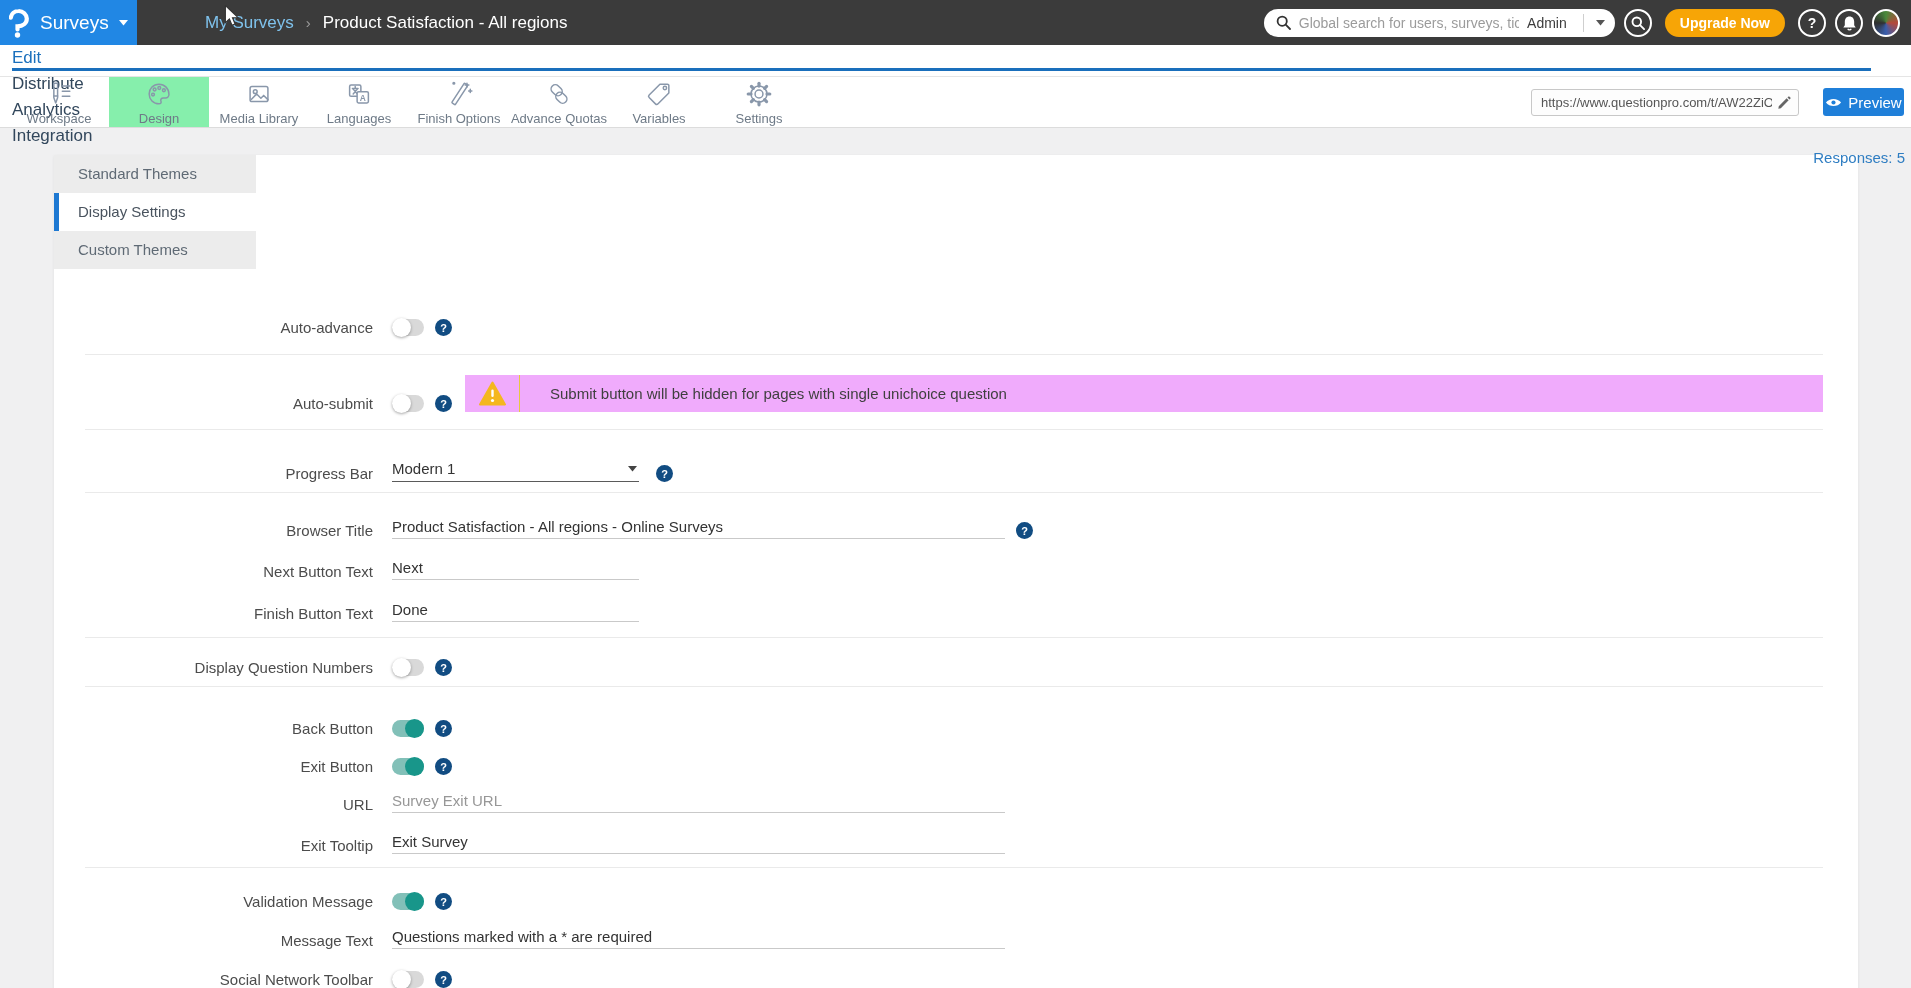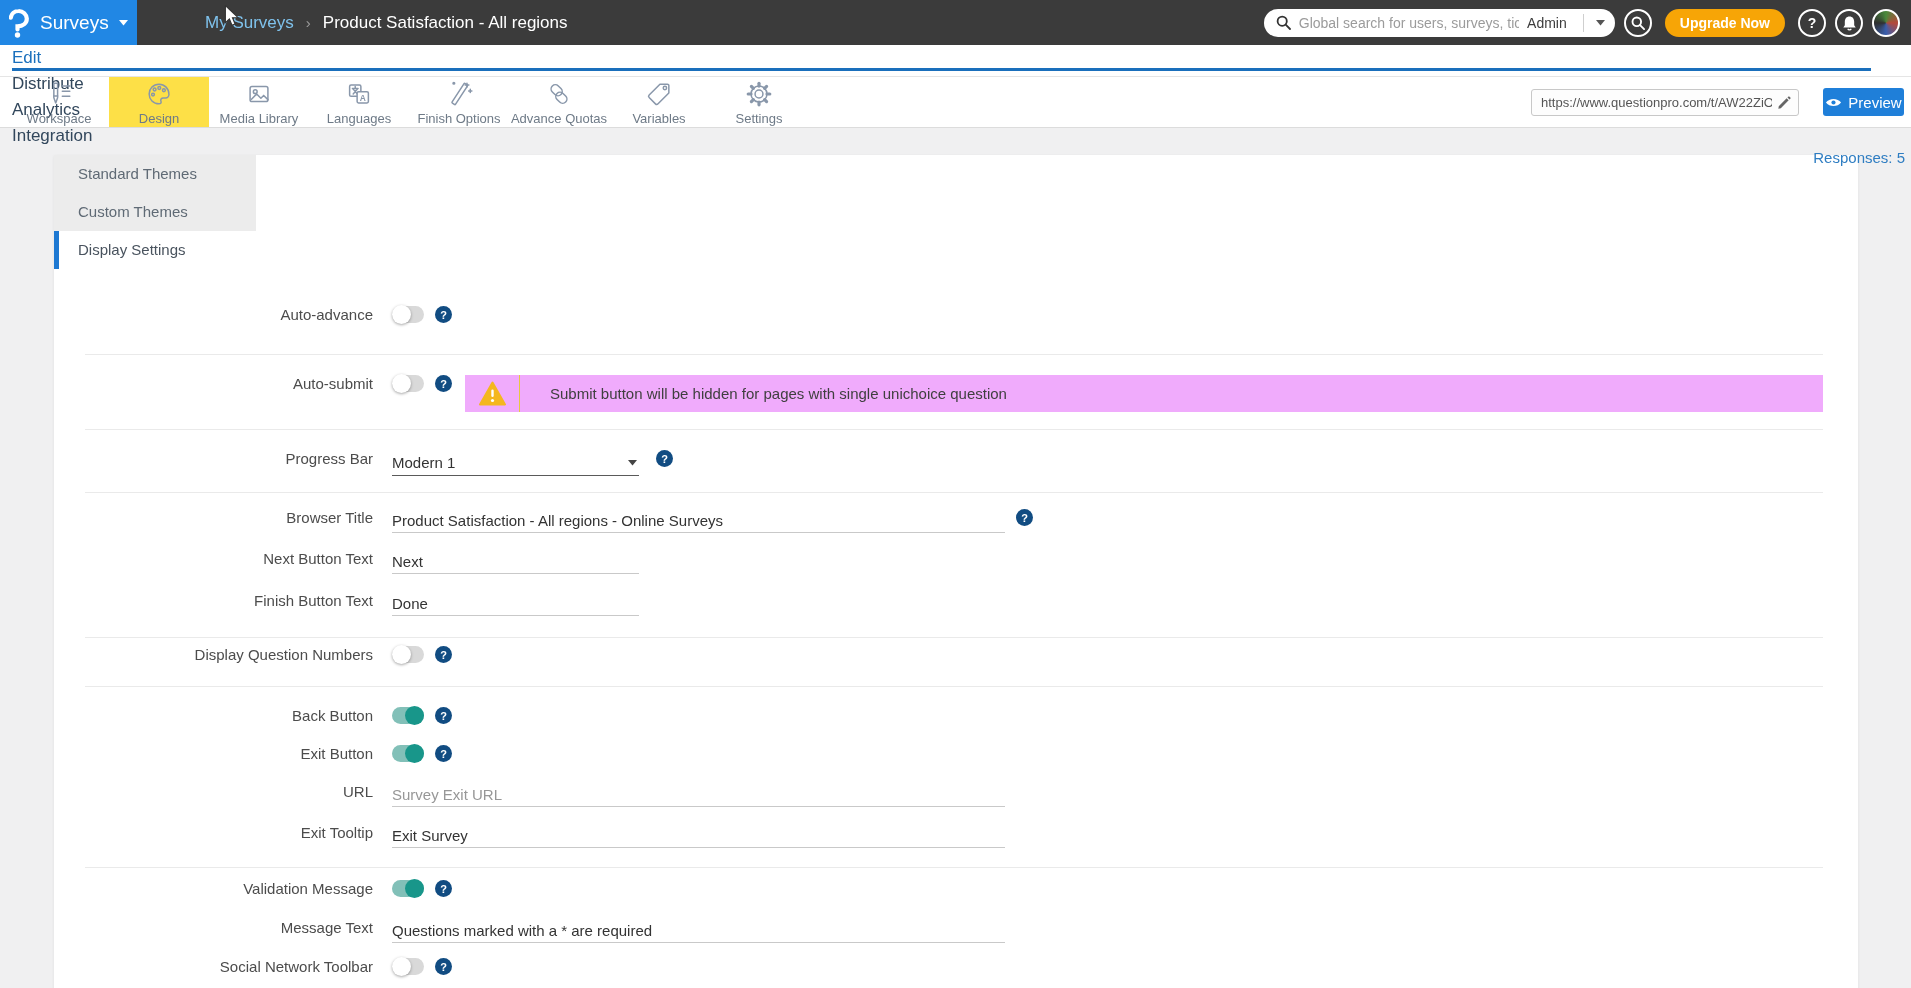--- a/index.html
+++ b/index.html
@@ -29,38 +29,38 @@
 
   
   .subnav { height:31px; background:#fff; display:flex; align-items:stretch; padding:0 6px 0 12px;flex-direction:column; }
   .tab { display:flex; align-items:center; margin-right:34px; font-size:17px; color:#32475c; border-top:3px solid transparent; border-bottom:3px solid transparent; cursor:pointer; }
   .tab.active { color:#1a6fbc; border-bottom-color:#1a6fbc; }
   .responses { margin-left:auto; align-self:center; color:#2e7dc2; font-size:15px; cursor:pointer; }
 
   
   .toolbar { height:52px; background:#fff; border-top:1px solid #e5e5e5; border-bottom:1px solid #dcdcdc; display:flex; align-items:stretch; padding-left:9px; }
   .tb-item { width:100px; display:flex; flex-direction:column; align-items:center; justify-content:center; gap:2px; cursor:pointer; }
-  .tb-item.active { background:#fde047; }
+  .tb-item.active { background:#86efac; }
   .tb-label { font-size:13px; color:#6e7a87; white-space:nowrap; }
   .tb-icon svg { stroke:#8997aa; fill:none; stroke-width:1.6; stroke-linecap:round; stroke-linejoin:round; }
   .tb-right { margin-left:auto; display:flex; align-items:center; gap:24px; padding-right:7px; }
   .url-box { width:268px; height:27px; background:#fdfdfd; border:1px solid #c8c8c8; border-radius:3px; display:flex; align-items:center; padding:0 7px 0 9px; gap:6px; }
   .url-text { flex:1; font-size:13px; color:#555; white-space:nowrap; overflow:hidden; }
   .preview-btn { width:81px; height:28px; background:#1f7fd9; border:none; border-radius:3px; color:#fff; font-size:15px; display:flex; align-items:center; justify-content:center; gap:6px; cursor:pointer; }
 
   
   .main { padding:27px 0 0 54px; }
   .card { width:1804px; min-height:785px; background:#fff; box-shadow:0 1px 3px rgba(0,0,0,.07); display:flex;flex-direction:column; }
   .sidebar { width:202px; flex-shrink:0; }
   .side-item { height:38px; line-height:38px; background:#ececec; padding-left:24px; font-size:15px; color:#5f6a75; cursor:pointer; }
   .side-item.active { background:#fff; border-left:5px solid #1d78d2; padding-left:19px; color:#49535e; }
 
   .form { flex:1; padding:0 35px 28px 31px; }
   .sep { border:none; border-top:1px solid #eaeaea; height:0; }
-  .frow { display:flex; align-items:flex-start; height:30px; }
+  .frow { display:flex; align-items:flex-end; height:30px; }
   .frow.tall { height:37px; }
   .flabel { width:307px; padding-right:19px; text-align:right; font-size:15px; color:#4c4c4c; flex-shrink:0; }
 
   .toggle { width:32px; height:17px; border-radius:9px; background:#d9d9d9; position:relative; display:inline-block; flex-shrink:0; cursor:pointer; }
   .toggle .knob { position:absolute; left:0; top:-1px; width:19px; height:19px; border-radius:50%; background:#fff; box-shadow:0 1px 3px rgba(0,0,0,.35); }
   .toggle.on { background:#82c0b8; }
   .toggle.on .knob { left:auto; right:0; background:#18968a; box-shadow:none; }
 
   .help { width:17px; height:17px; border-radius:50%; background:#114c82; color:#fff; font-size:11px; font-weight:bold; display:flex; align-items:center; justify-content:center; margin-left:11px; flex-shrink:0; cursor:pointer; }
 
@@ -269,22 +269,22 @@
       <span>Preview</span>
     </button>
   </div>
 </div>
 
 <div class="main">
   <div class="card">
 
     <div class="sidebar">
       <div class="side-item">Standard Themes</div>
+      <div class="side-item active">Display Settings</div>
       <div class="side-item">Custom Themes</div>
-      <div class="side-item active">Display Settings</div>
     </div>
 
     <div class="form">
 
       <div class="frow pt37">
         <span class="flabel">Auto-advance</span>
         <span class="toggle">
             <span class="knob"></span>
           </span>
         <span class="help">?</span>

